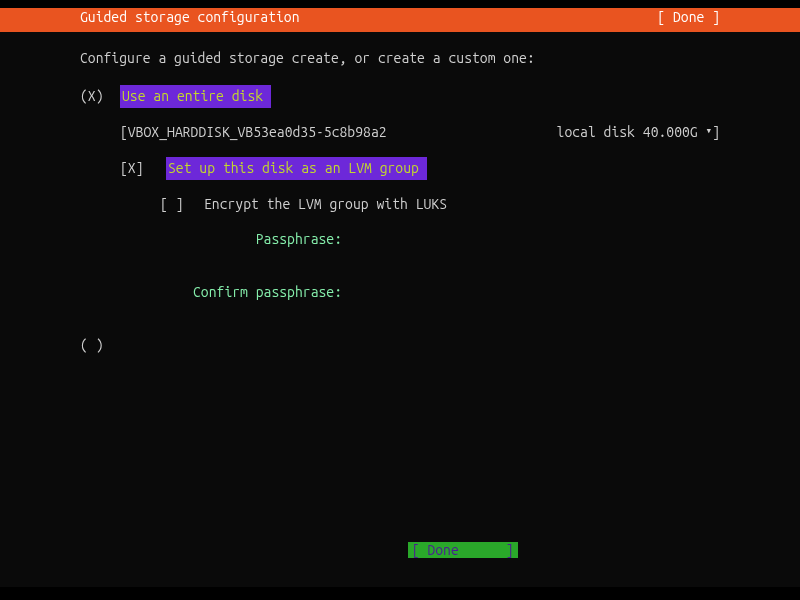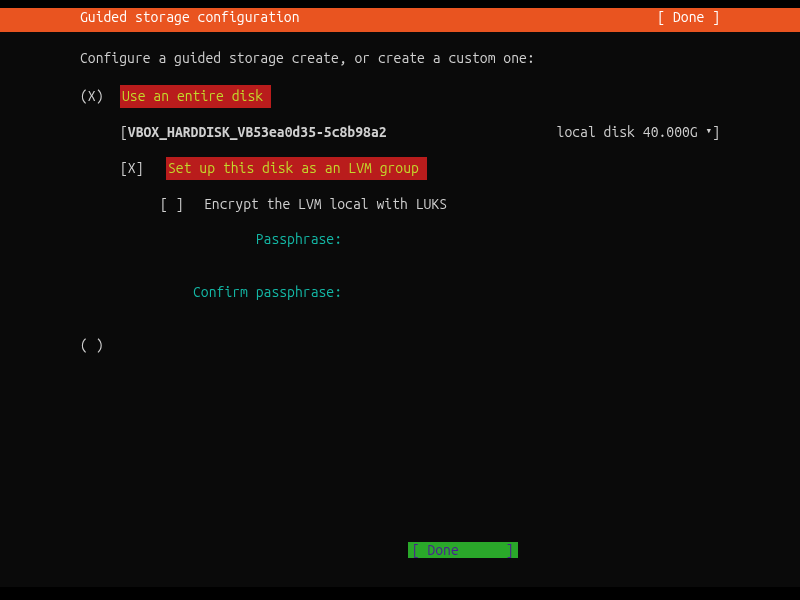--- a/index.html
+++ b/index.html
@@ -41,30 +41,30 @@
       display: flex;
       align-items: center;
       margin-bottom: 14px;
     }
     .radio-marker {
       color: #d0d0d0;
       margin-right: 16px;
       min-width: 24px;
     }
     .hl-option {
-      background: #b91c1c;
+      background: #6d28d9;
       color: #c3d82c;
       padding: 1px 8px 1px 2px;
     }
     .disk-select-row {
       display: flex;
       margin-left: 40px;
       margin-bottom: 14px;
     }
-    .disk-name { flex: 0 0 auto; font-weight: bold; }
+    .disk-name { flex: 0 0 auto; }
     .disk-spacer { flex: 1; }
     .disk-info { white-space: pre; }
     .checkbox-row {
       display: flex;
       align-items: center;
       margin-left: 40px;
       margin-bottom: 14px;
     }
     .checkbox-marker {
       margin-right: 22px;
@@ -73,21 +73,21 @@
     .checkbox-row-sub {
       display: flex;
       align-items: center;
       margin-left: 80px;
       margin-bottom: 14px;
     }
     .checkbox-row-sub .checkbox-marker { margin-right: 20px; }
     .field-row {
       margin-left: 80px;
       margin-bottom: 14px;
-      color: #14b8a6;
+      color: #86efac;
     }
     .field-label { display: inline-block; width: 190px; text-align: right; padding-right: 8px; }
     .spacer-v { height: 18px; }
     .footer {
       position: absolute;
       bottom: 0;
       left: 0;
       right: 0;
       display: flex;
       flex-direction: column;
@@ -131,21 +131,21 @@
       <span> ]</span>
     </div>
 
     <div class="checkbox-row">
       <span class="checkbox-marker">[X]</span>
       <span class="hl-option">Set up this disk as an LVM group</span>
     </div>
 
     <div class="checkbox-row-sub">
       <span class="checkbox-marker">[ ]</span>
-      <span>Encrypt the LVM local with LUKS</span>
+      <span>Encrypt the LVM group with LUKS</span>
     </div>
 
     <div class="field-row">
       <span class="field-label">Passphrase:</span>
     </div>
 
     <div class="spacer-v"></div>
 
     <div class="field-row">
       <span class="field-label">Confirm passphrase:</span>

